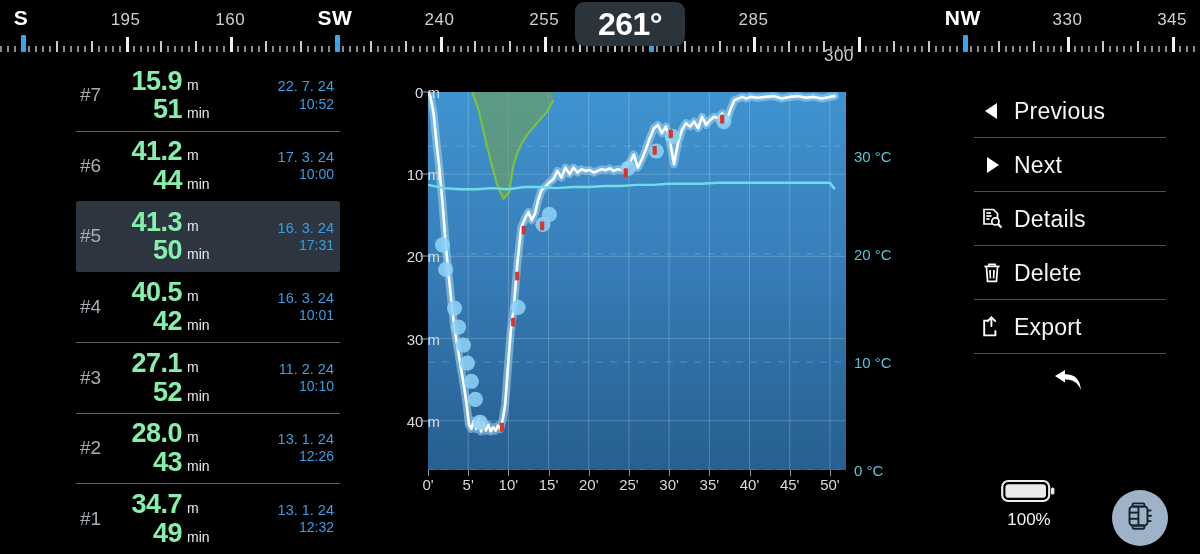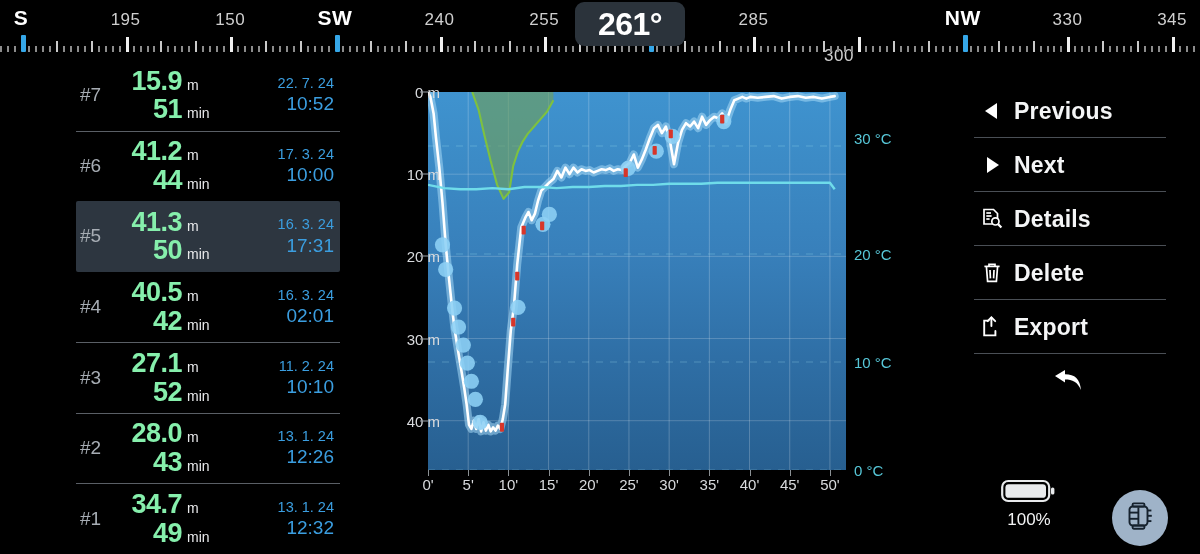--- a/index.html
+++ b/index.html
@@ -51,21 +51,21 @@
   }
   .row-stats { flex:1 1 auto; padding-left:6px; }
   .stat-line { display:flex; align-items:baseline; line-height:1.06; }
   .stat-big {
     color:#86efac; font-size:27px; font-weight:700; letter-spacing:-0.5px;
     min-width:56px; text-align:right;
   }
   .stat-unit { color:#e9eaec; font-size:14px; font-weight:400; margin-left:5px; }
   .row-when { flex:0 0 74px; text-align:right; line-height:1.25; padding-right:2px; }
   .when-date { color:#3b9ee0; font-size:14.5px; display:block; white-space:nowrap; }
-  .when-time { color:#3b9ee0; font-size:19px; display:block; }
+  .when-time { color:#3b9ee0; font-size:14px; display:block; }
 
   
   #chart-wrap { position:absolute; left:370px; top:84px; width:560px; height:425px; }
   #plot {
     position:absolute; left:58px; top:8px; width:418px; height:378px;
     background:linear-gradient(180deg,#3f93cf 0%, #3c8bc6 18%, #3880bb 42%, #2f6fa6 70%, #275f90 100%);
     overflow:hidden;
   }
   #plot svg { position:absolute; left:0; top:0; }
   .dep-label {
@@ -96,21 +96,21 @@
     position:relative; height:54px; display:flex; align-items:center;
     padding-left:8px;
   }
   .menu-item .mdiv {
     position:absolute; left:12px; right:8px; bottom:0; height:1px; background:#4a4f55;
   }
   .mi-icon {
     width:44px; flex:0 0 44px; display:flex; align-items:center; justify-content:center;
     color:#fff;
   }
-  .mi-label { color:#f4f5f6; font-size:23px; font-weight:700; letter-spacing:.2px;text-align:center; }
+  .mi-label { color:#f4f5f6; font-size:23px; font-weight:400; letter-spacing:.2px;text-align:center; }
   #undo-row { height:58px; display:flex; align-items:center; justify-content:center; }
   #status-bar {
     position:absolute; left:0; bottom:2px; width:212px; height:76px;
   }
   #battery-group {
     position:absolute; left:24px; bottom:22px; width:86px; text-align:center;
   }
   #battery-pct { color:#f1f2f3; font-size:17px; margin-top:2px; }
   #watch-btn {
     position:absolute; right:6px; bottom:6px; width:56px; height:56px;
@@ -120,21 +120,21 @@
 </style>
 </head>
 <body>
 
 <div id="app">
 
   <div id="compass">
     <div id="compass-labels">
         <div class="cmp-label cardinal" style="left: 20.9302px;">S</div>
         <div class="cmp-label num" style="left: 125.581px;">195</div>
-        <div class="cmp-label num" style="left: 230.233px;">150</div>
+        <div class="cmp-label num" style="left: 230.233px;">160</div>
         <div class="cmp-label cardinal" style="left: 334.884px;">SW</div>
         <div class="cmp-label num" style="left: 439.535px;">240</div>
         <div class="cmp-label num" style="left: 544.186px;">255</div>
         <div class="cmp-label cardinal" style="left: 648.837px;">W</div>
         <div class="cmp-label num" style="left: 753.488px;">285</div>
         <div class="cmp-label num" style="left: 839px; margin-top: 36px;">300</div>
         <div class="cmp-label cardinal" style="left: 962.791px;">NW</div>
         <div class="cmp-label num" style="left: 1067.44px;">330</div>
         <div class="cmp-label num" style="left: 1172.09px;">345</div>
       </div>
@@ -377,21 +377,21 @@
             <span class="stat-big">40.5</span>
             <span class="stat-unit">m</span>
           </div>
           <div class="stat-line">
             <span class="stat-big">42</span>
             <span class="stat-unit">min</span>
           </div>
         </div>
         <div class="row-when">
           <span class="when-date">16. 3. 24</span>
-          <span class="when-time">02:01</span>
+          <span class="when-time">10:01</span>
         </div>
       </div>
       <div class="dive-row">
         <div class="divider"></div>
         <div class="row-idx">#3</div>
         <div class="row-stats">
           <div class="stat-line">
             <span class="stat-big">27.1</span>
             <span class="stat-unit">m</span>
           </div>
@@ -502,21 +502,21 @@
       <div class="dep-tick" style="left: 50px; top: 90.1739px;"></div>
       <div class="dep-label" style="top: 172.348px;">20 m</div>
       <div class="dep-tick" style="left: 50px; top: 172.348px;"></div>
       <div class="dep-label" style="top: 254.522px;">30 m</div>
       <div class="dep-tick" style="left: 50px; top: 254.522px;"></div>
       <div class="dep-label" style="top: 336.696px;">40 m</div>
       <div class="dep-tick" style="left: 50px; top: 336.696px;"></div>
       <div class="tmp-label" style="top: 386px;">0 °C</div>
       <div class="tmp-label" style="top: 278px;">10 °C</div>
       <div class="tmp-label" style="top: 170px;">20 °C</div>
-      <div class="tmp-label" style="top: 54px;">30 °C</div>
+      <div class="tmp-label" style="top: 72px;">30 °C</div>
       <div class="tm-label" style="left: 58px;">0'</div>
       <div class="tm-tick" style="left: 58px;"></div>
       <div class="tm-label" style="left: 98.1923px;">5'</div>
       <div class="tm-tick" style="left: 98.1923px;"></div>
       <div class="tm-label" style="left: 138.385px;">10'</div>
       <div class="tm-tick" style="left: 138.385px;"></div>
       <div class="tm-label" style="left: 178.577px;">15'</div>
       <div class="tm-tick" style="left: 178.577px;"></div>
       <div class="tm-label" style="left: 218.769px;">20'</div>
       <div class="tm-tick" style="left: 218.769px;"></div>

